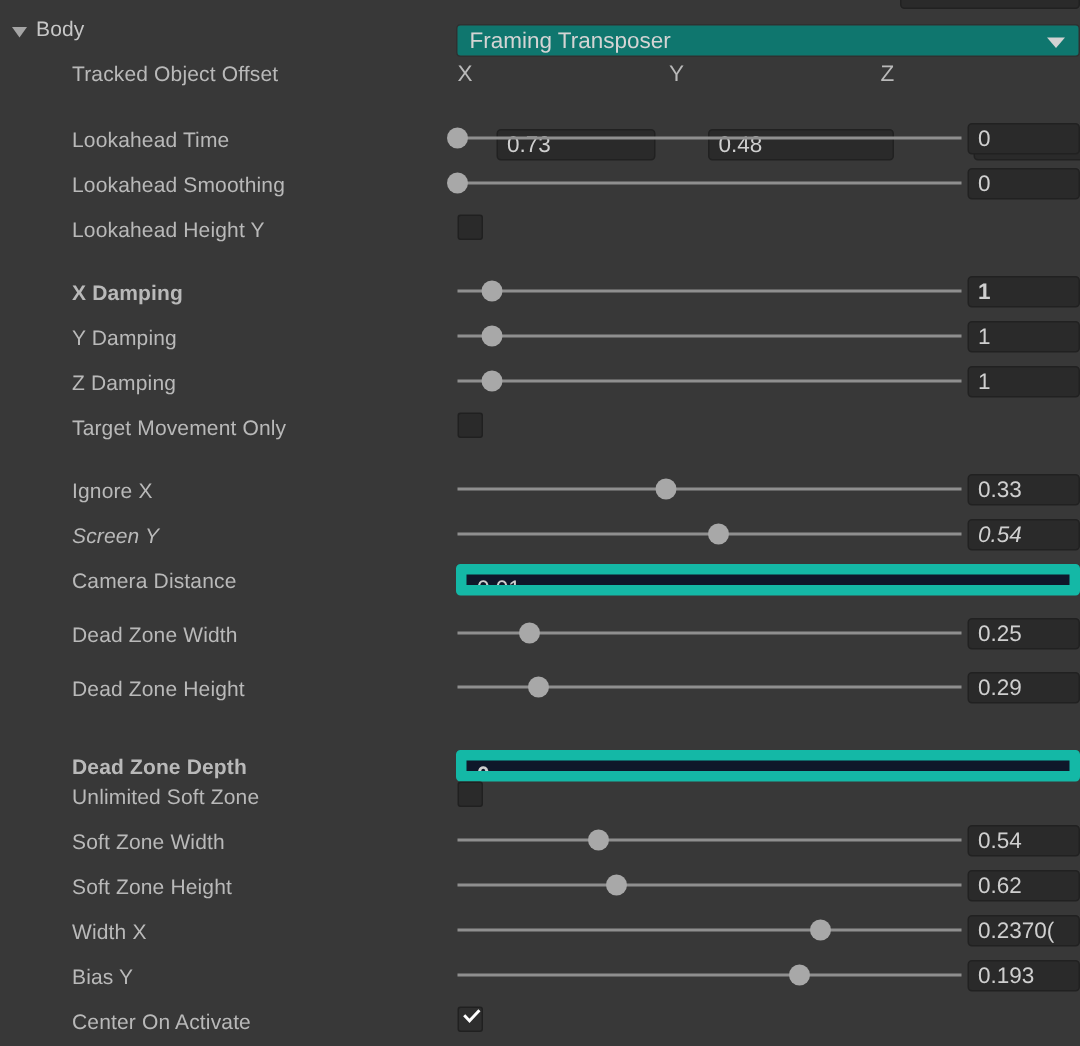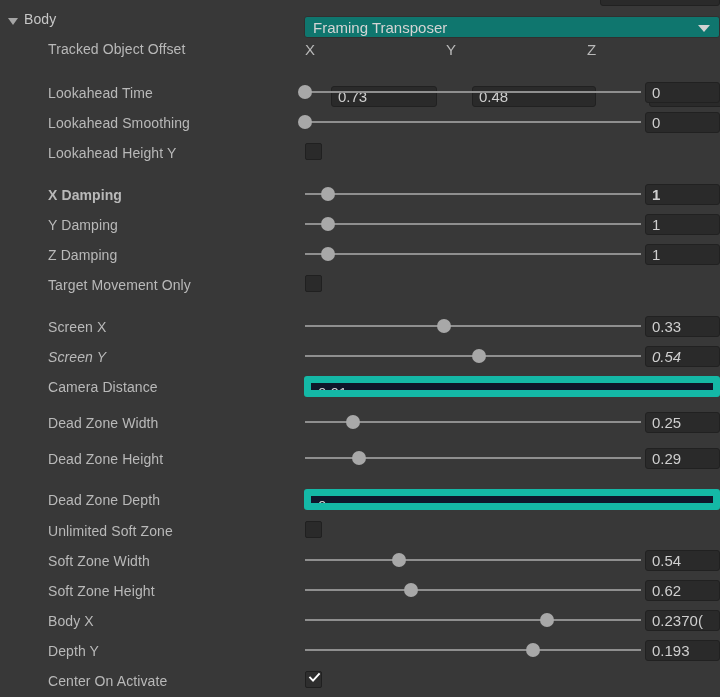--- a/index.html
+++ b/index.html
@@ -292,21 +292,21 @@
       </div>
       <div class="num-field">
         <span>1</span>
       </div>
     </div>
     <div class="row" style="top: 274px;">
       <div class="label">Target Movement Only</div>
       <div class="checkbox"></div>
     </div>
     <div class="row" style="top: 316px;">
-      <div class="label">Screen X</div>
+      <div class="label">Ignore X</div>
       <div class="slider">
         <div class="track"></div>
         <div class="knob" style="left: 139.104px;"></div>
       </div>
       <div class="num-field">
         <span>0.33</span>
       </div>
     </div>
     <div class="row" style="top: 346px; font-style: italic;">
       <div class="label">Screen Y</div>
@@ -337,21 +337,21 @@
     <div class="row" style="top: 448px;">
       <div class="label">Dead Zone Height</div>
       <div class="slider">
         <div class="track"></div>
         <div class="knob" style="left: 54.096px;"></div>
       </div>
       <div class="num-field">
         <span>0.29</span>
       </div>
     </div>
-    <div class="row" style="top: 489px;">
+    <div class="row" style="top: 500px; font-weight: bold;">
       <div class="label">Dead Zone Depth</div>
       <div class="wide-field">
         <span>0</span>
       </div>
     </div>
     <div class="row" style="top: 520px;">
       <div class="label">Unlimited Soft Zone</div>
       <div class="checkbox"></div>
     </div>
     <div class="row" style="top: 550px;">
@@ -368,31 +368,31 @@
       <div class="label">Soft Zone Height</div>
       <div class="slider">
         <div class="track"></div>
         <div class="knob" style="left: 105.84px;"></div>
       </div>
       <div class="num-field">
         <span>0.62</span>
       </div>
     </div>
     <div class="row" style="top: 610px;">
-      <div class="label">Body X</div>
+      <div class="label">Width X</div>
       <div class="slider">
         <div class="track"></div>
         <div class="knob" style="left: 241.92px;"></div>
       </div>
       <div class="num-field">
         <span>0.2370(</span>
       </div>
     </div>
     <div class="row" style="top: 640px;">
-      <div class="label">Depth Y</div>
+      <div class="label">Bias Y</div>
       <div class="slider">
         <div class="track"></div>
         <div class="knob" style="left: 228.144px;"></div>
       </div>
       <div class="num-field">
         <span>0.193</span>
       </div>
     </div>
     <div class="row" style="top: 670px;">
       <div class="label">Center On Activate</div>

